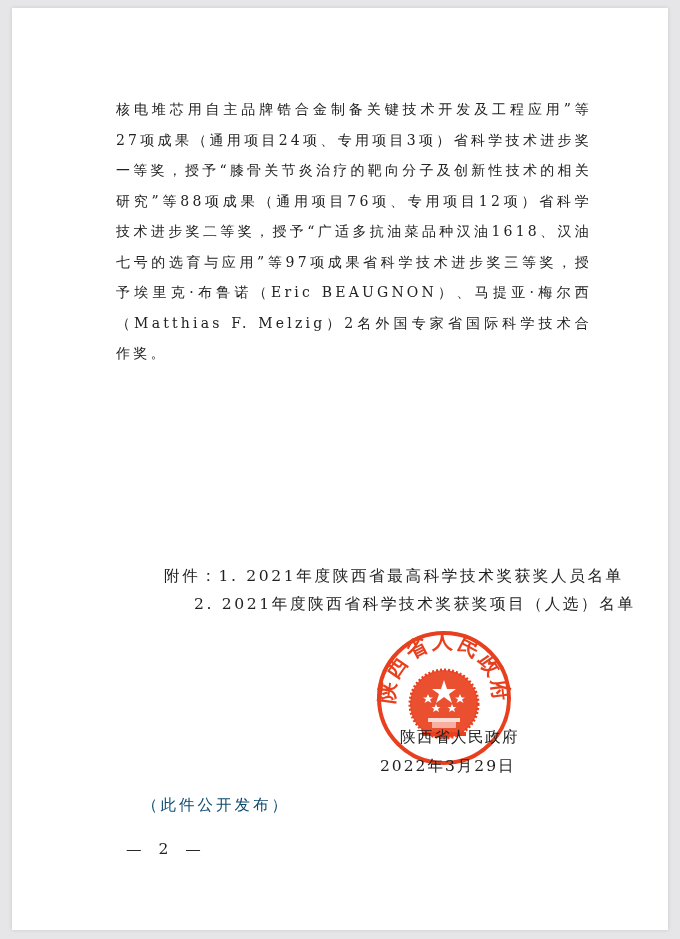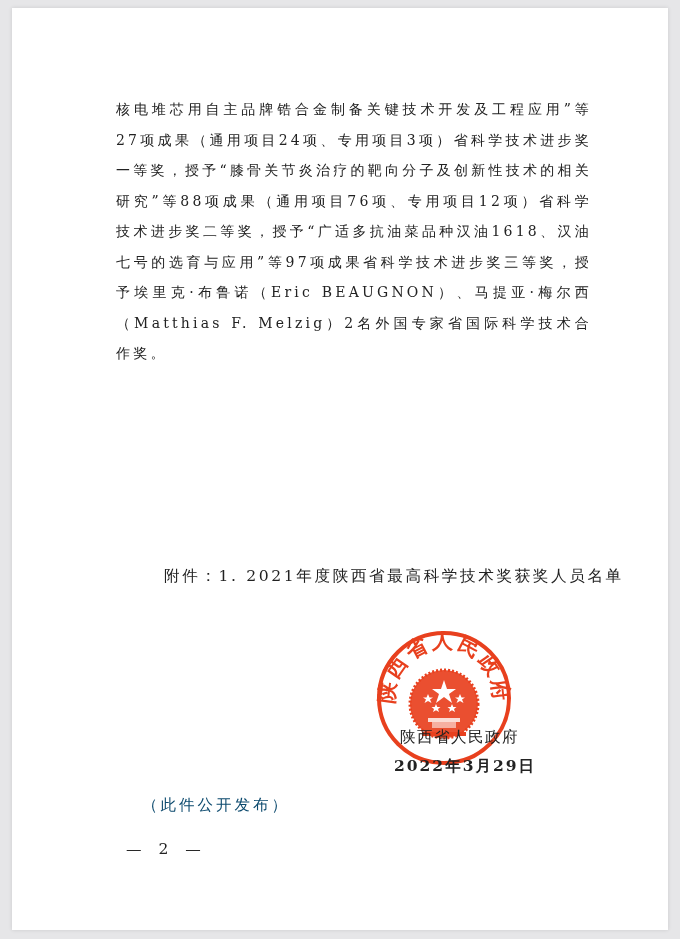--- a/index.html
+++ b/index.html
@@ -36,24 +36,23 @@
   .seal {
     position: absolute; left: 364px; top: 622px;
     width: 136px; height: 136px;
   }
   .signer {
     position: absolute; left: 388px; top: 719px;
     font-size: 15.5px; color: #222; letter-spacing: 1.5px;
     white-space: nowrap;
   }
   .date {
-    position: absolute; left: 382px; top: 748px;
+    position: absolute; left: 368px; top: 748px;
     font-size: 15.5px; color: #222; letter-spacing: 2px;
     white-space: nowrap;
-    font-weight: bold;
   }
   .public-note {
     position: absolute; left: 130px; top: 787px;
     font-size: 15.5px; color: #0c4a6e; letter-spacing: 3px;
   }
   .page-number {
     position: absolute; left: 114px; top: 832px;
     font-size: 15.5px; color: #222; letter-spacing: 6px;
   }
 </style>
@@ -62,20 +61,23 @@
 
 <div class="page">
 
   <div class="body-text">
     <p class="para">核电堆芯用自主品牌锆合金制备关键技术开发及工程应用”等27项成果（通用项目24项、专用项目3项）省科学技术进步奖一等奖，授予“膝骨关节炎治疗的靶向分子及创新性技术的相关研究”等88项成果（通用项目76项、专用项目12项）省科学技术进步奖二等奖，授予“广适多抗油菜品种汉油1618、汉油七号的选育与应用”等97项成果省科学技术进步奖三等奖，授予埃里克·布鲁诺（Eric BEAUGNON）、马提亚·梅尔西（Matthias F. Melzig）2名外国专家省国际科学技术合作奖。</p>
   </div>
 
   <div class="attachments">
     <div class="attach-row">
       <span>附件：</span><span>1. 2021年度陕西省最高科学技术奖获奖人员名单</span>
+    </div>
+    <div class="attach-row second">
+      <span>2. 2021年度陕西省科学技术奖获奖项目（人选）名单</span>
     </div>
   </div>
 
   <svg class="seal" viewBox="0 0 136 136">
     <defs>
       <path id="sealArc" d="M 22 88 A 50 50 0 1 1 114 88"></path>
     </defs>
     <circle cx="68" cy="68" r="65" fill="none" stroke="#e8401e" stroke-width="4"></circle>
     <text font-size="21" font-weight="bold" fill="#e8401e" font-family="'DejaVu Sans', sans-serif" letter-spacing="3">
       <textPath href="#sealArc" startOffset="50%" text-anchor="middle">陕西省人民政府</textPath>

